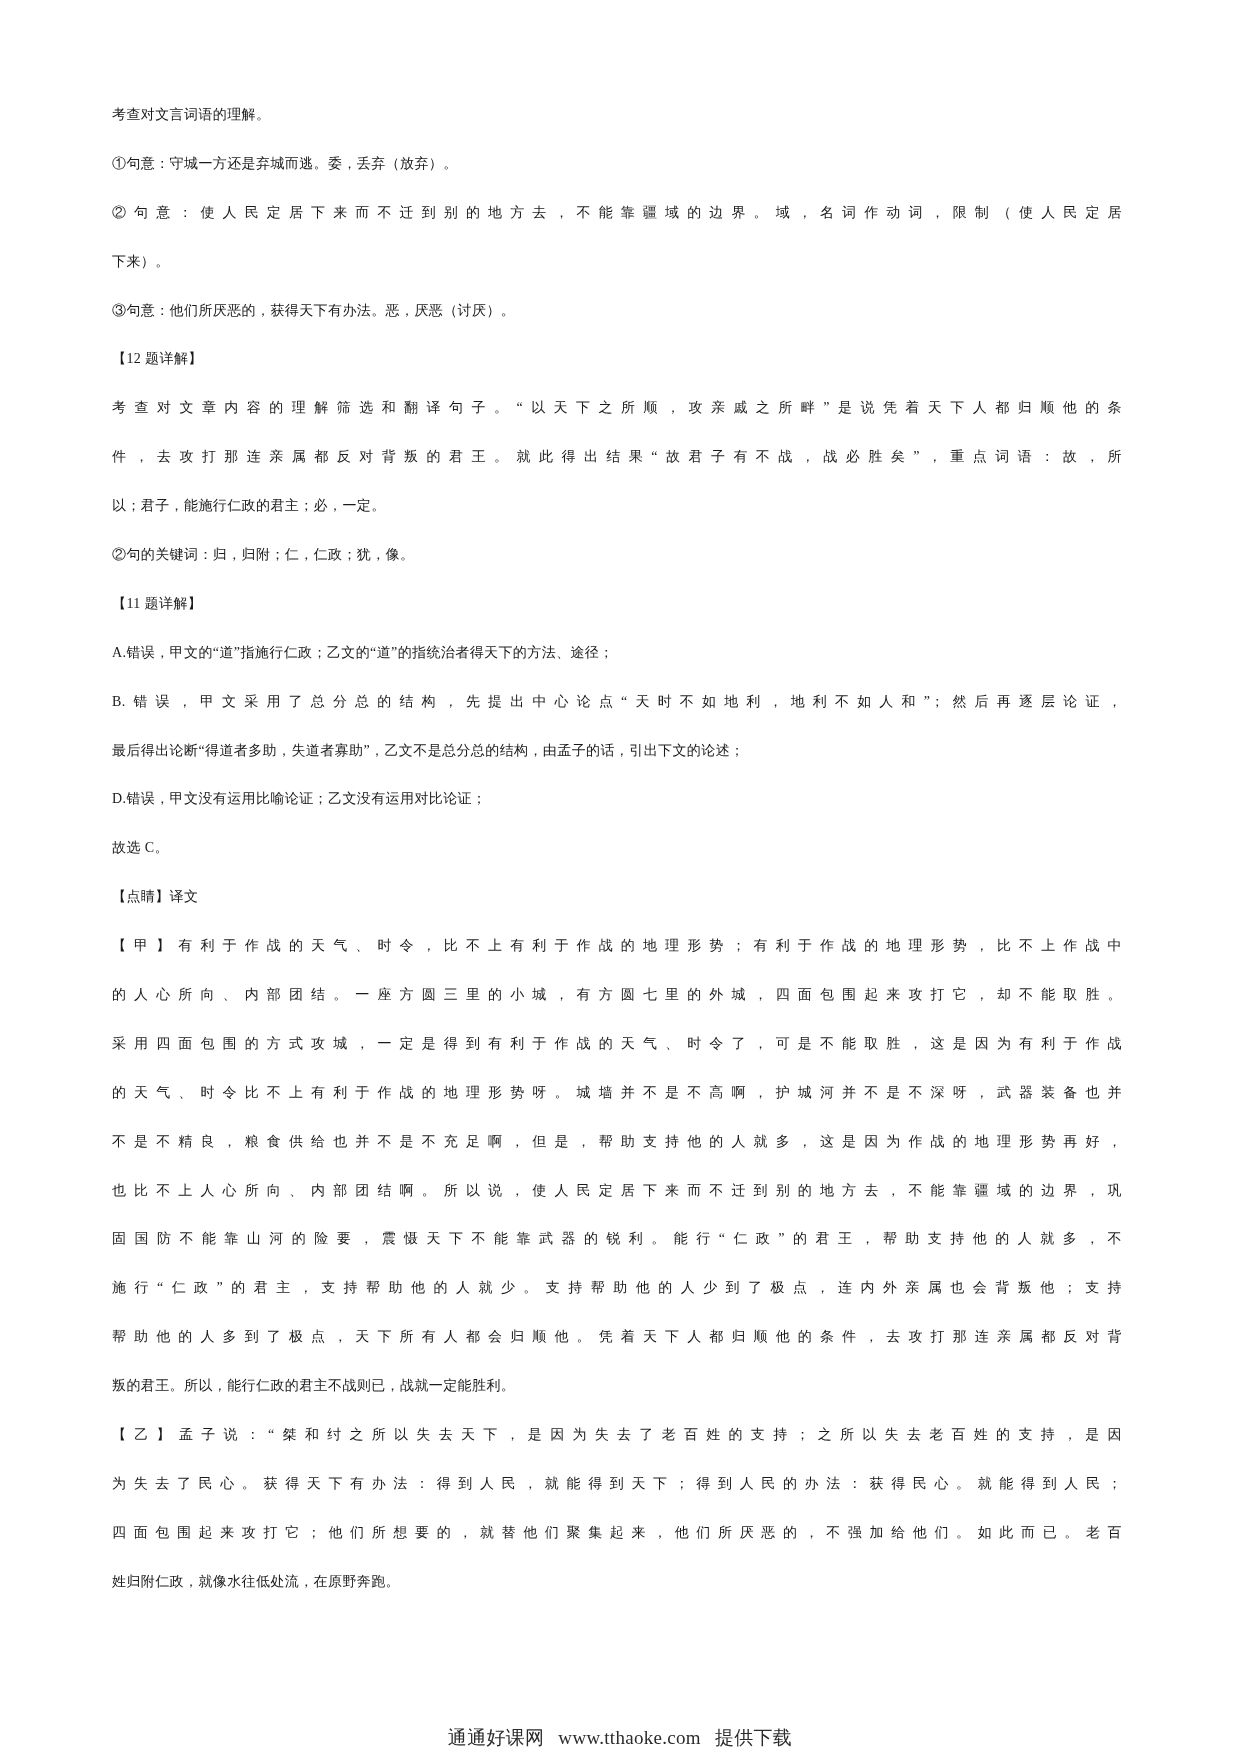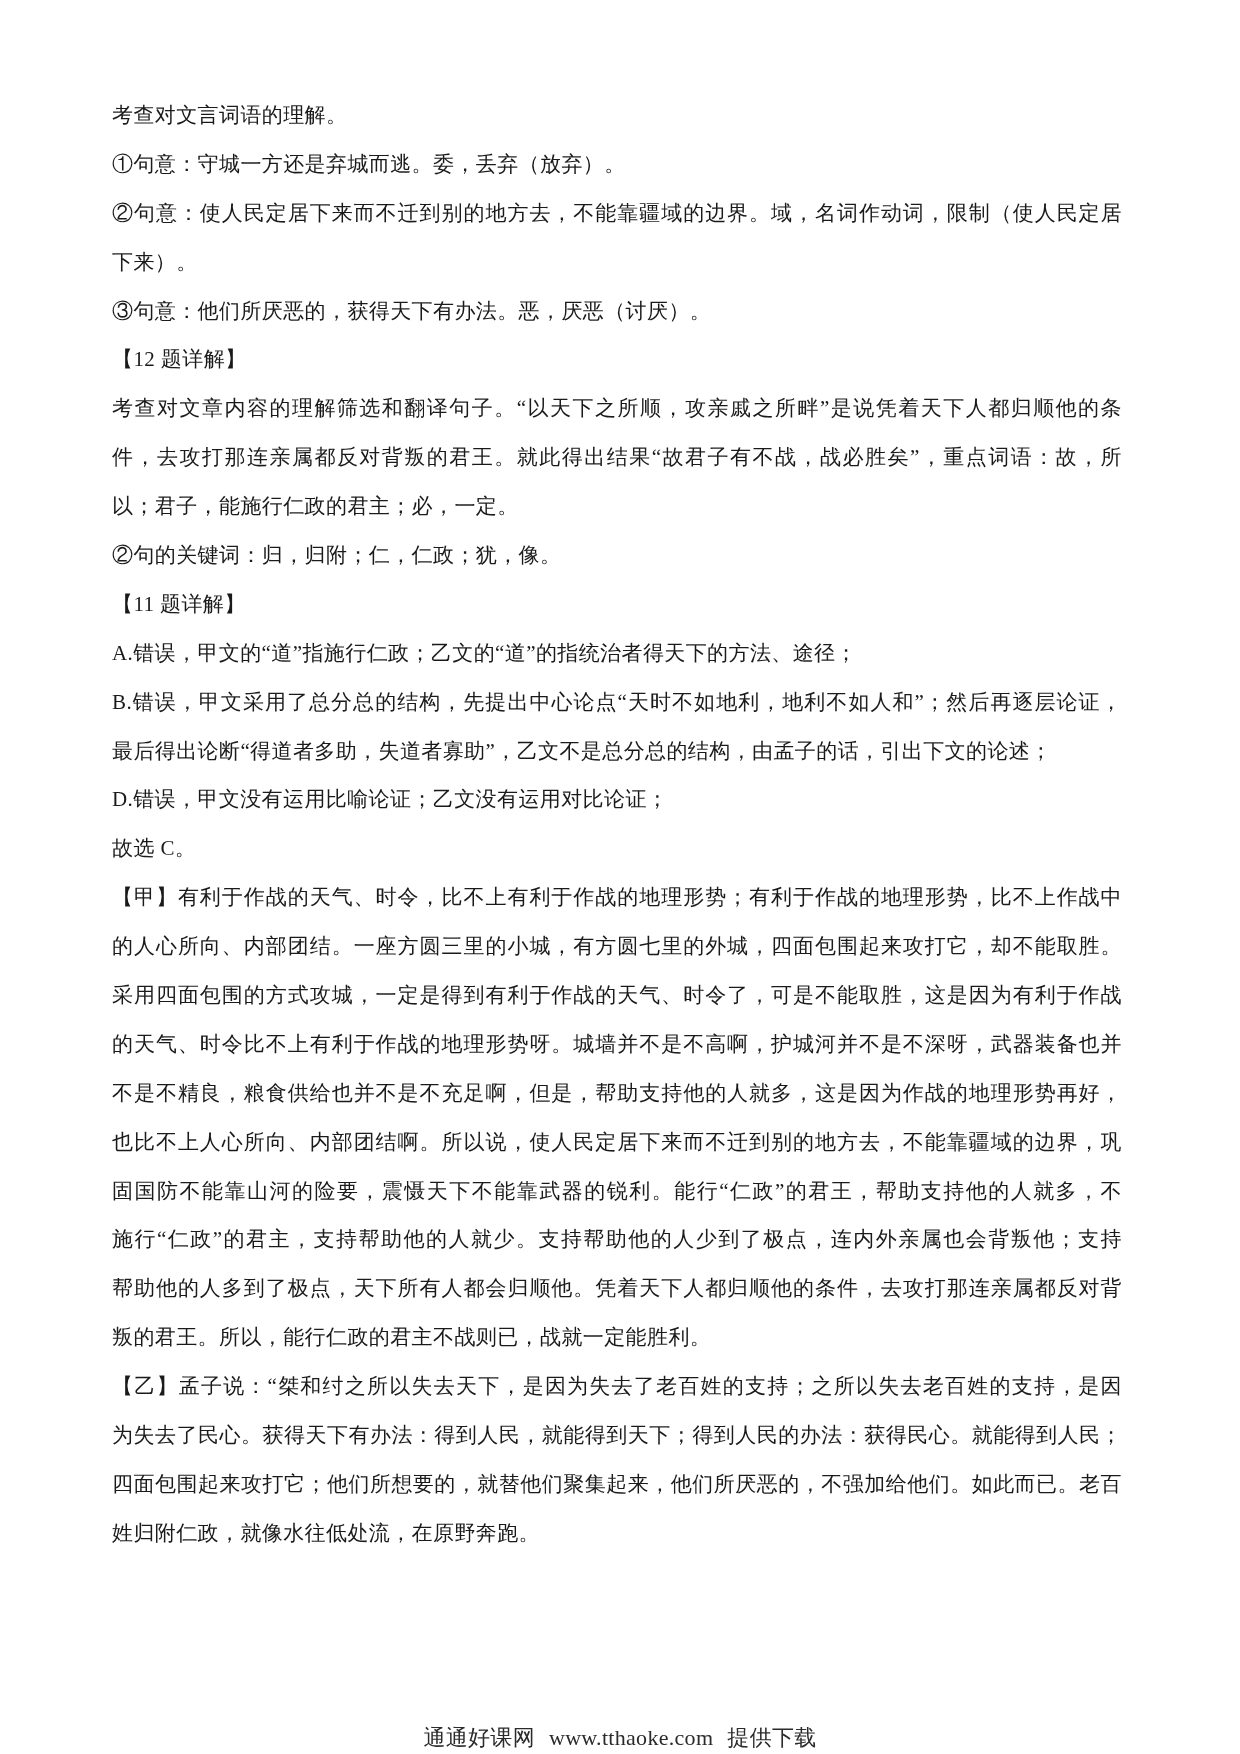--- a/index.html
+++ b/index.html
@@ -23,38 +23,38 @@
   }
   .doc-body {
     position: absolute;
     left: 112px;
     top: 91px;
     width: 1010px;
   }
   .doc-line {
     height: 48.9px;
     line-height: 48.9px;
-    font-size: 21px;
+    font-size: 14px;
     letter-spacing: 0.4px;
     color: #1a1a1a;
     white-space: nowrap;
     overflow: hidden;
   }
   .doc-line.justify {
     white-space: normal;
     text-align: justify;
     text-align-last: justify;
   }
   .footer {
     position: absolute;
     left: 0;
     top: 1726px;
     width: 1240px;
     text-align: center;
-    font-size: 22px;
+    font-size: 19px;
     line-height: 24px;
     color: #2b2b2b;
     letter-spacing: 0.3px;
   }
   .footer .seg {
     margin: 0 7px;
   }
 </style>
 </head>
 <body>
@@ -70,20 +70,21 @@
       <div class="doc-line justify">考查对文章内容的理解筛选和翻译句子。“以天下之所顺，攻亲戚之所畔”是说凭着天下人都归顺他的条</div>
       <div class="doc-line justify">件，去攻打那连亲属都反对背叛的君王。就此得出结果“故君子有不战，战必胜矣”，重点词语：故，所</div>
       <div class="doc-line">以；君子，能施行仁政的君主；必，一定。</div>
       <div class="doc-line">②句的关键词：归，归附；仁，仁政；犹，像。</div>
       <div class="doc-line">【11 题详解】</div>
       <div class="doc-line">A.错误，甲文的“道”指施行仁政；乙文的“道”的指统治者得天下的方法、途径；</div>
       <div class="doc-line justify">B.错误，甲文采用了总分总的结构，先提出中心论点“天时不如地利，地利不如人和”；然后再逐层论证，</div>
       <div class="doc-line">最后得出论断“得道者多助，失道者寡助”，乙文不是总分总的结构，由孟子的话，引出下文的论述；</div>
       <div class="doc-line">D.错误，甲文没有运用比喻论证；乙文没有运用对比论证；</div>
       <div class="doc-line">故选 C。</div>
+      <div class="doc-line">【点睛】译文</div>
       <div class="doc-line justify">【甲】有利于作战的天气、时令，比不上有利于作战的地理形势；有利于作战的地理形势，比不上作战中</div>
       <div class="doc-line justify">的人心所向、内部团结。一座方圆三里的小城，有方圆七里的外城，四面包围起来攻打它，却不能取胜。</div>
       <div class="doc-line justify">采用四面包围的方式攻城，一定是得到有利于作战的天气、时令了，可是不能取胜，这是因为有利于作战</div>
       <div class="doc-line justify">的天气、时令比不上有利于作战的地理形势呀。城墙并不是不高啊，护城河并不是不深呀，武器装备也并</div>
       <div class="doc-line justify">不是不精良，粮食供给也并不是不充足啊，但是，帮助支持他的人就多，这是因为作战的地理形势再好，</div>
       <div class="doc-line justify">也比不上人心所向、内部团结啊。所以说，使人民定居下来而不迁到别的地方去，不能靠疆域的边界，巩</div>
       <div class="doc-line justify">固国防不能靠山河的险要，震慑天下不能靠武器的锐利。能行“仁政”的君王，帮助支持他的人就多，不</div>
       <div class="doc-line justify">施行“仁政”的君主，支持帮助他的人就少。支持帮助他的人少到了极点，连内外亲属也会背叛他；支持</div>
       <div class="doc-line justify">帮助他的人多到了极点，天下所有人都会归顺他。凭着天下人都归顺他的条件，去攻打那连亲属都反对背</div>
       <div class="doc-line">叛的君王。所以，能行仁政的君主不战则已，战就一定能胜利。</div>

